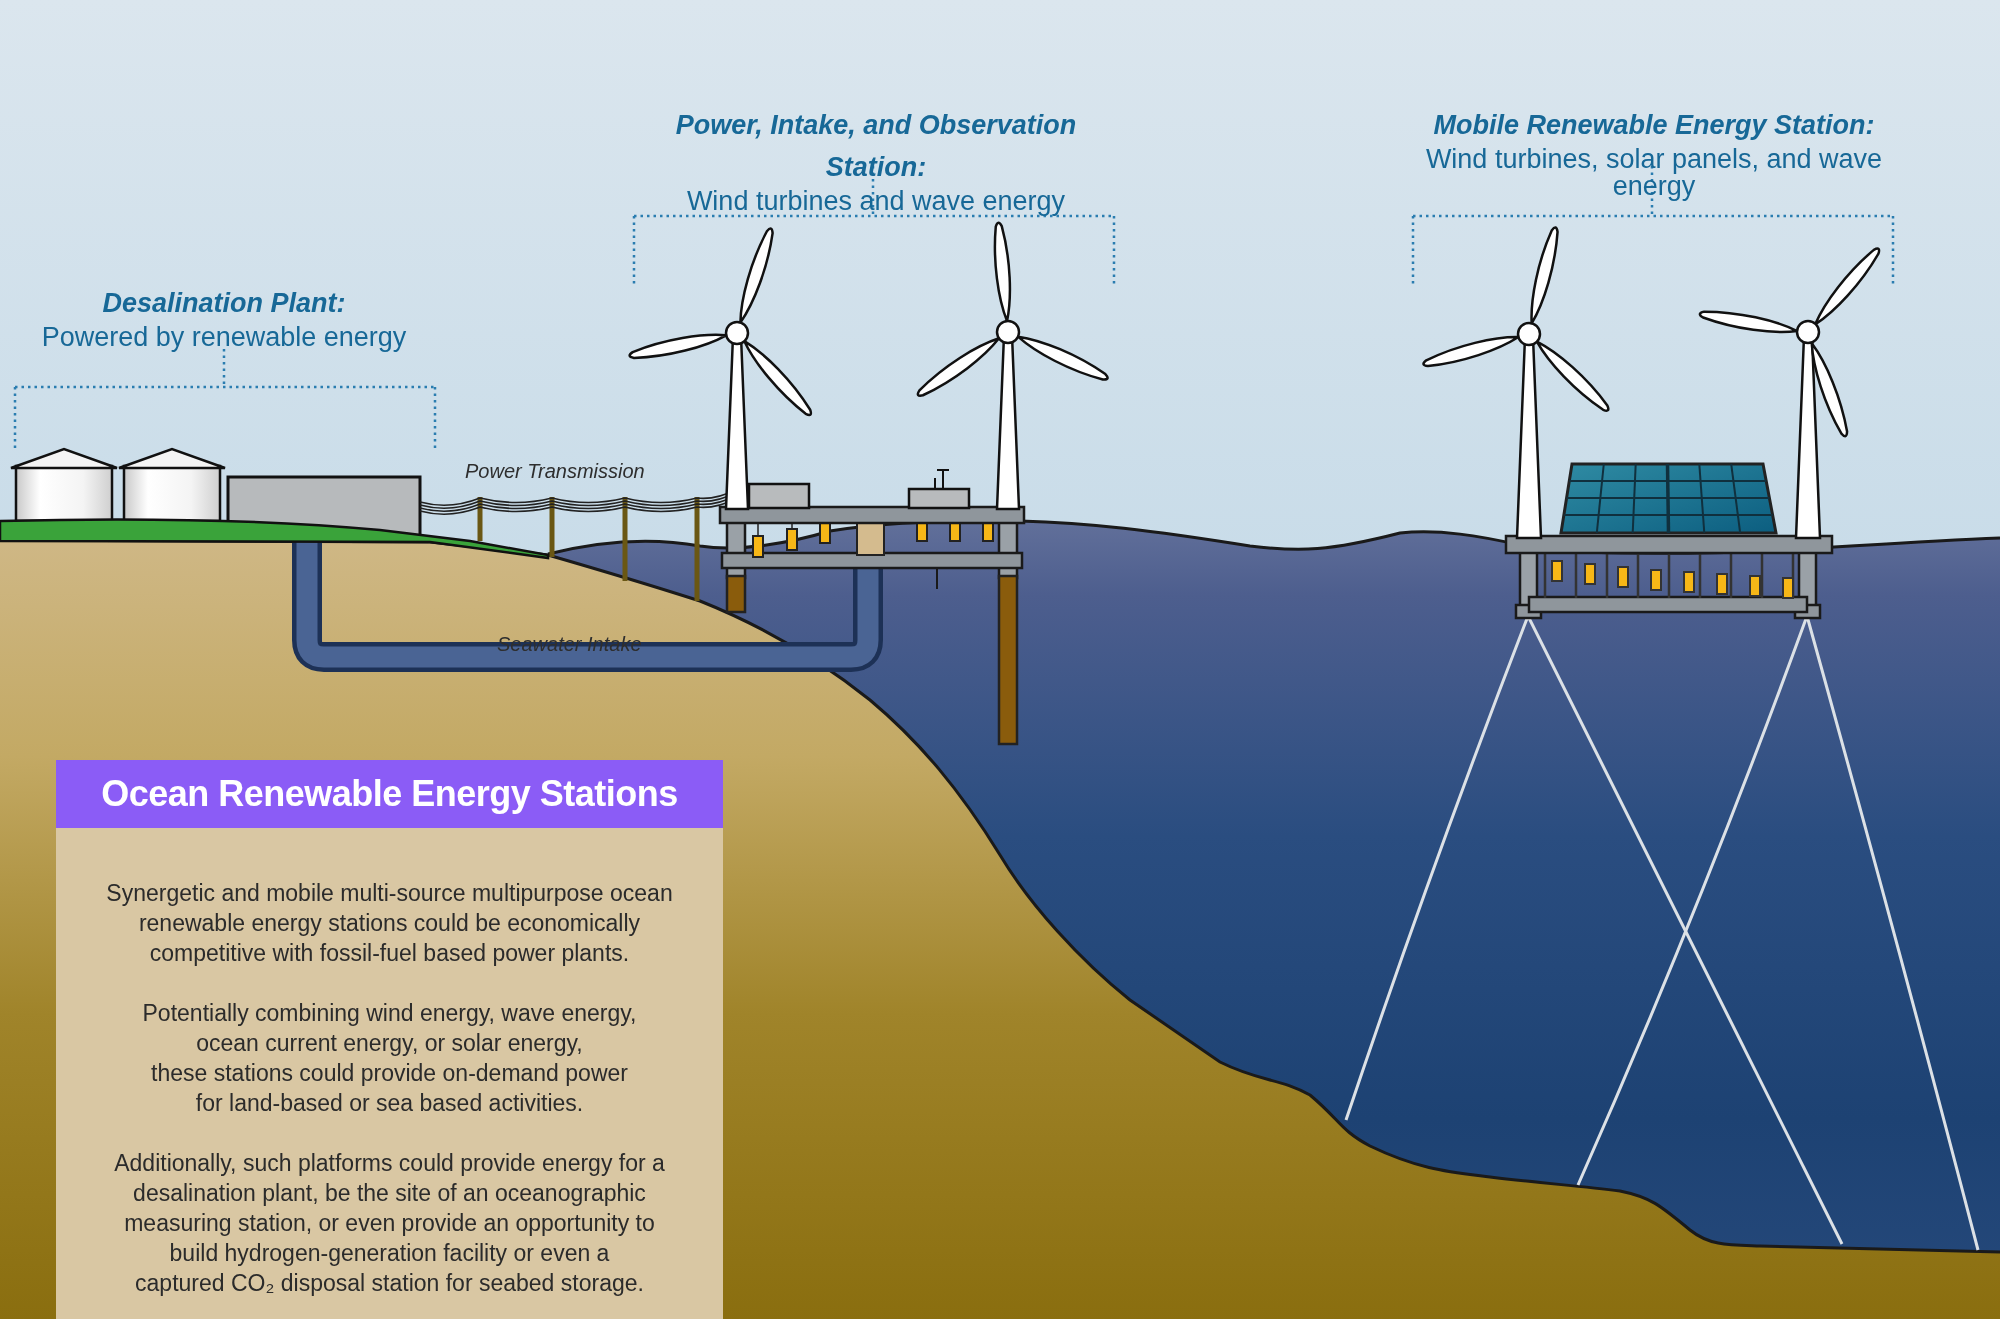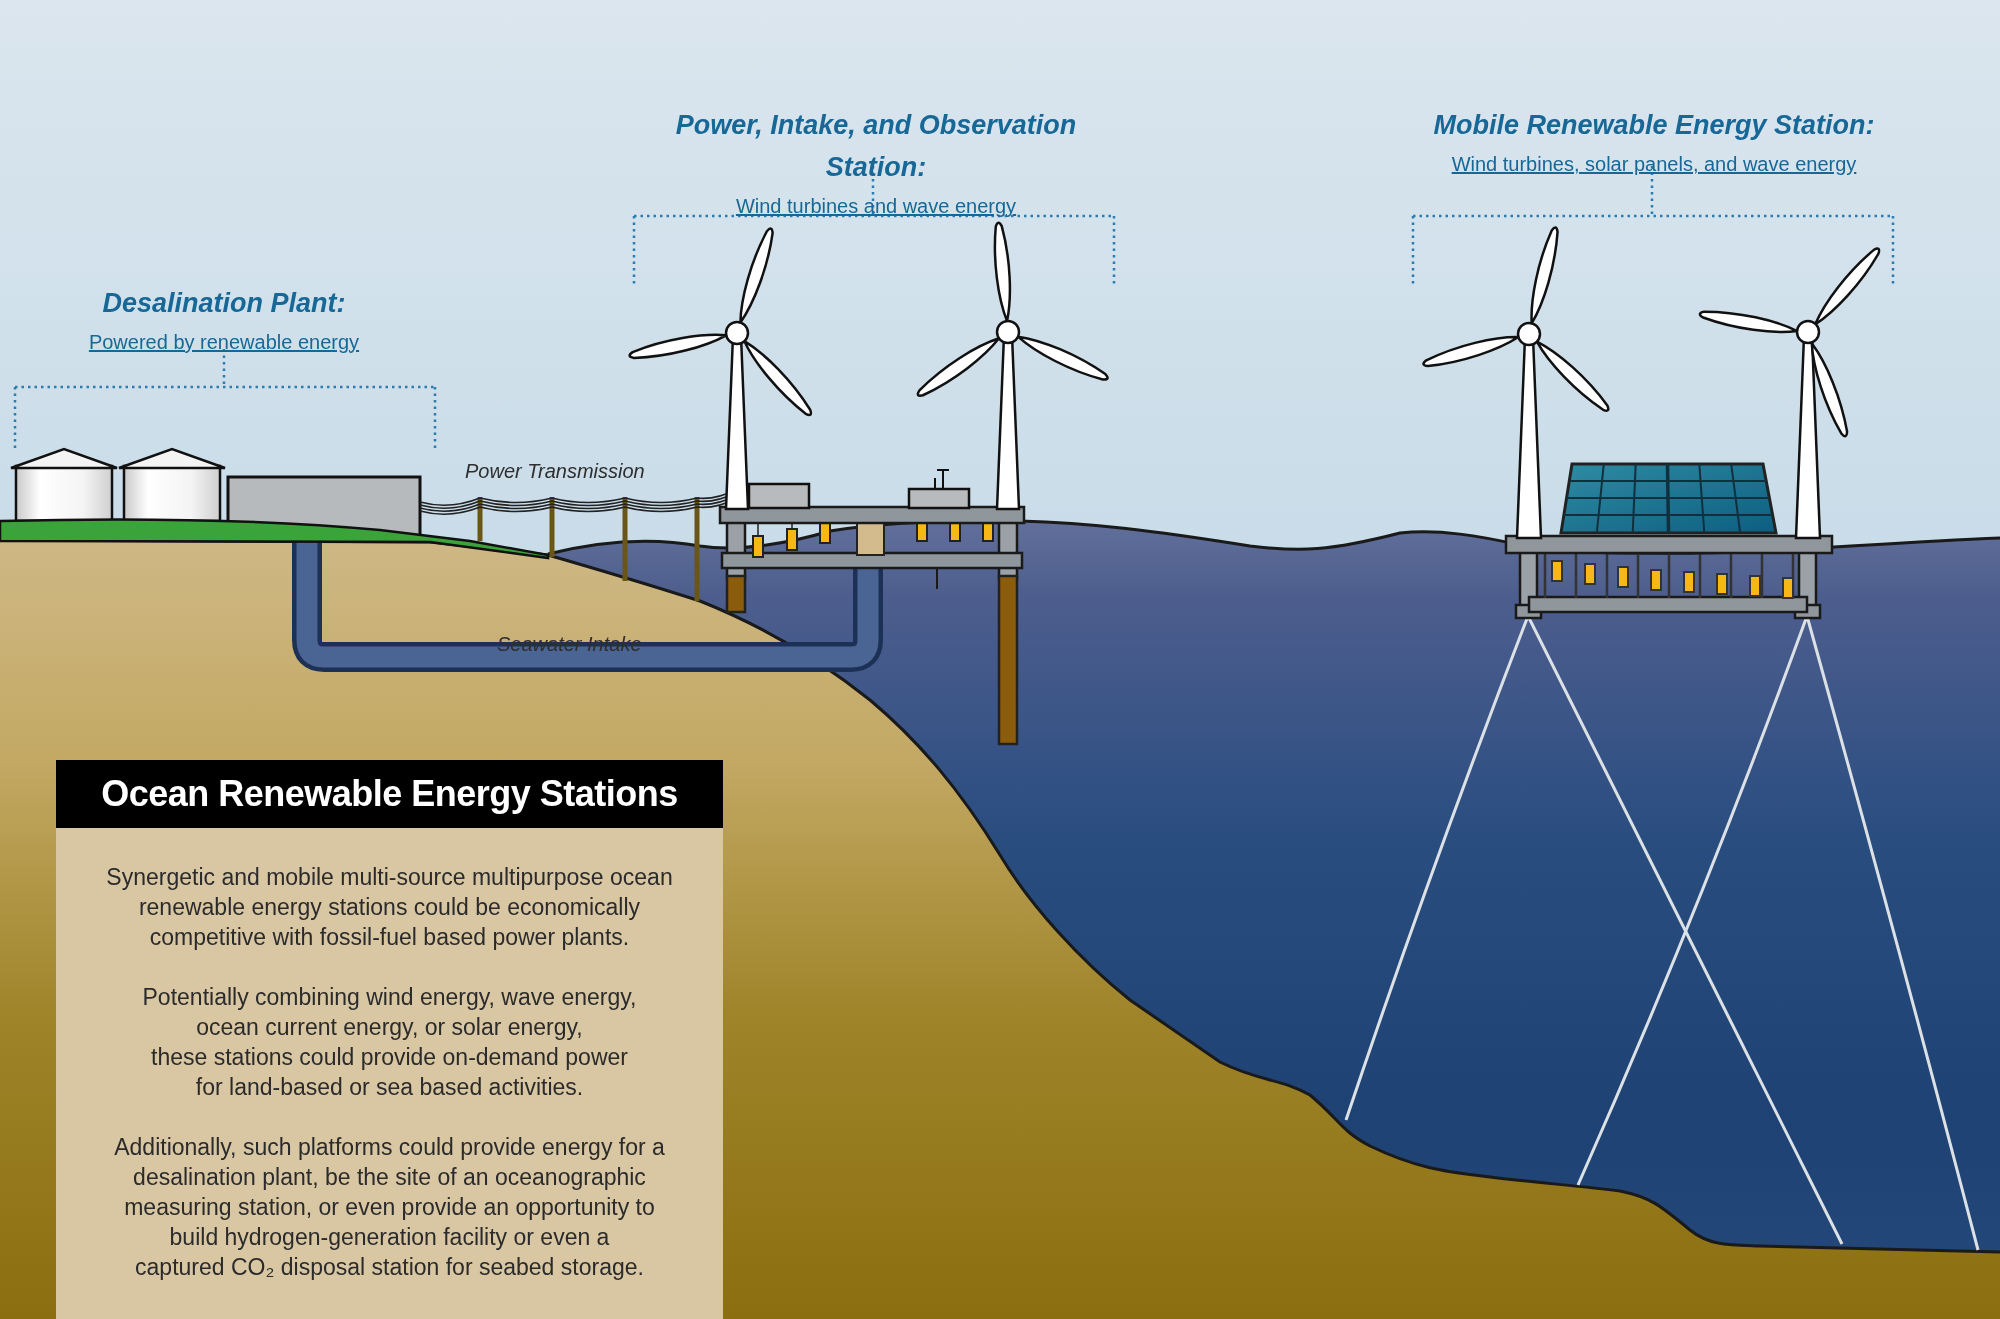--- a/index.html
+++ b/index.html
@@ -2,28 +2,28 @@
 <html><head>
 <meta charset="utf-8">
 <style>
   html,body{margin:0;padding:0;}
   body{width:2000px;height:1319px;position:relative;overflow:hidden;
        font-family:"Liberation Sans","DejaVu Sans",sans-serif;background:#c5daе7;}
   .scene-svg{position:absolute;left:0;top:0;width:2000px;height:1319px;}
   .overlay{position:absolute;left:0;top:0;width:2000px;height:1319px;pointer-events:none;}
   .station-label{position:absolute;text-align:center;color:#176897;}
   .station-label .t1{font-size:27px;font-weight:bold;font-style:italic;line-height:42px;}
-  .station-label .t2{font-size:20px;line-height:36px;text-decoration:underline;}
+  .station-label .t2{font-size:27px;line-height:27px;}
   .small-label{position:absolute;font-style:italic;font-size:20px;color:#2e2e2e;}
   .infobox{position:absolute;left:56px;top:760px;width:667px;}
-  .infobox-header{background:#000000;color:#ffffff;height:68px;line-height:68px;
+  .infobox-header{background:#8b5cf6;color:#ffffff;height:68px;line-height:68px;
       text-align:center;font-size:36px;font-weight:bold;letter-spacing:-0.5px;}
   .infobox-body{background:#d9c7a3;color:#2b2b2b;text-align:center;
       font-size:23px;line-height:30px;padding:34px 18px 40px 18px;}
-  .infobox-body p{margin:0 0 30px 0;white-space:pre-line;}
+  .infobox-body p{margin:16px 0 30px 0;white-space:pre-line;}
   .infobox-body p:last-child{margin-bottom:0;}
 </style>
 </head>
 <body>
 
 <svg class="scene-svg" viewBox="0 0 2000 1319">
   <defs>
     <linearGradient id="skyGrad" x1="0" y1="0" x2="0" y2="1">
       <stop offset="0" stop-color="#dbe6ee"></stop>
       <stop offset="0.55" stop-color="#c3d9e7"></stop>

